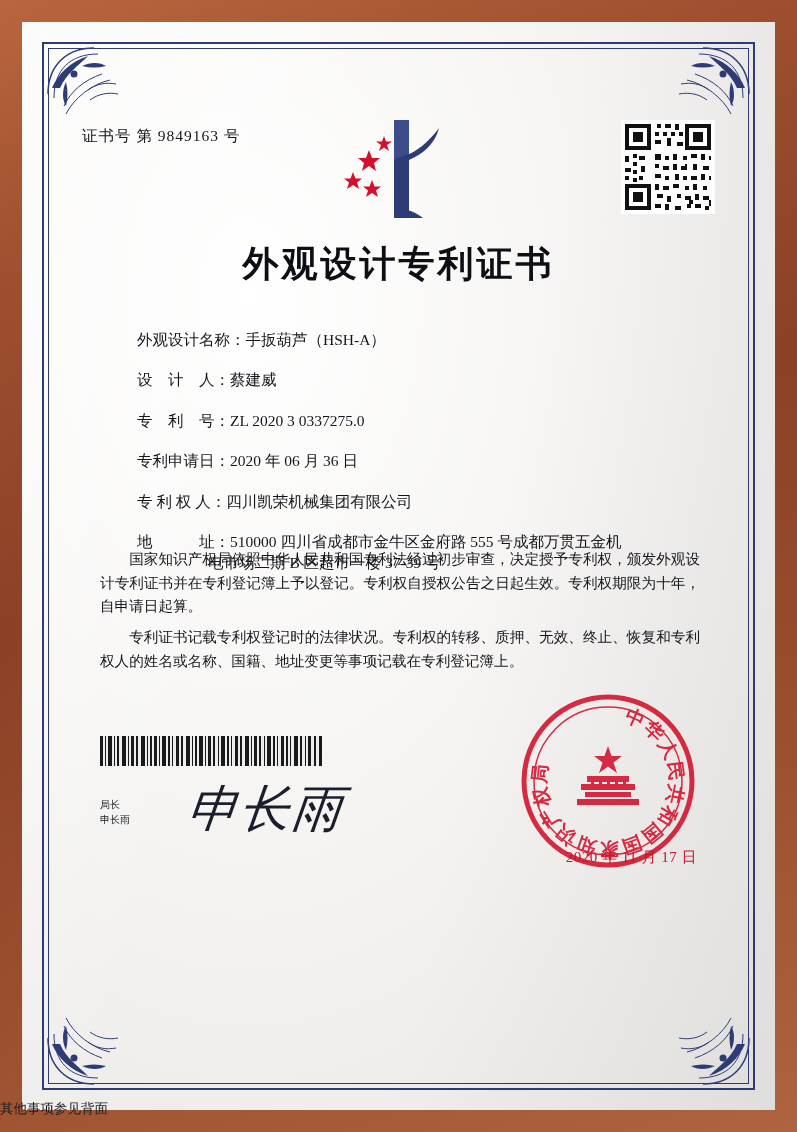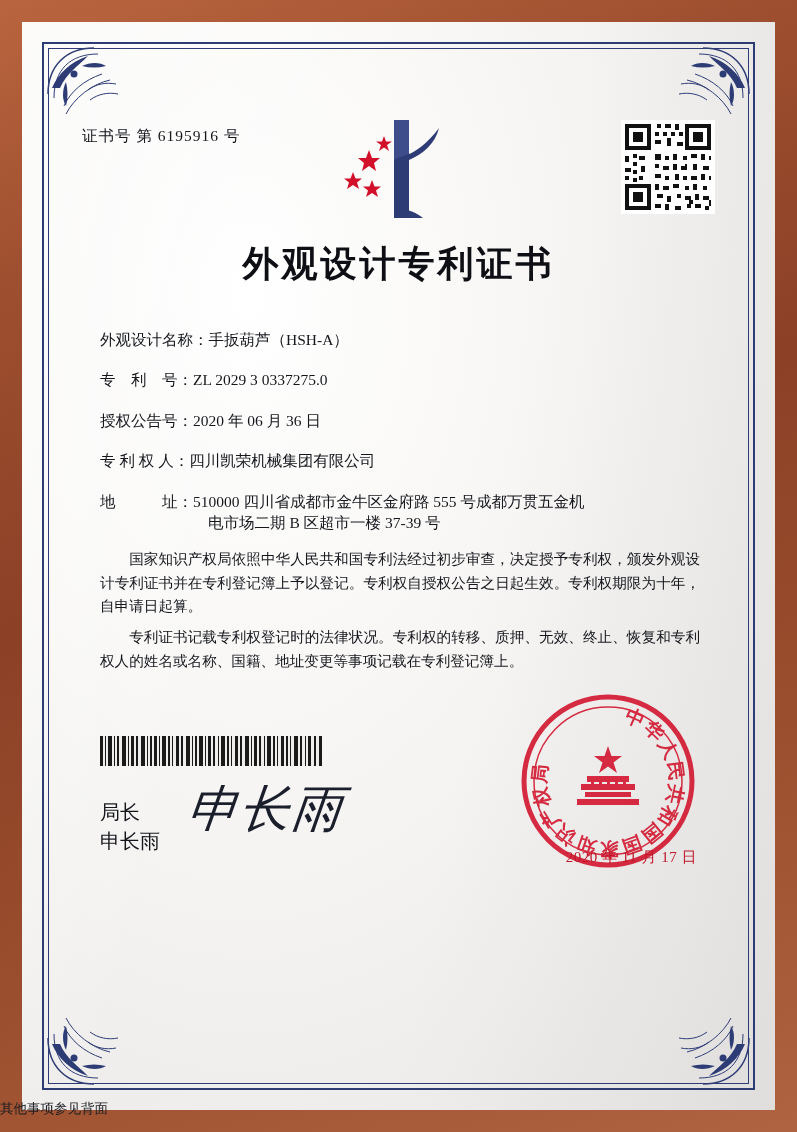--- a/index.html
+++ b/index.html
@@ -102,21 +102,21 @@
 
   
   .fields {
     position: absolute;
     left: 52px; top: 282px;
     width: 600px;
     font-size: 15.5px;
     color: #14161c;
   }
   .row { position: relative; margin-bottom: 19.5px; line-height: 1.35; }
-  .row .lbl { display: inline-block; white-space: pre; }
+  .row .lbl { display: inline-block; white-space: pre; margin-left: 37px; }
   .row .val { display: inline; }
   .row.two .right {
     position: absolute; left: 320px; top: 0; white-space: nowrap;
   }
   .row .cont {
     display: block;
     margin-left: 108px;
   }
 
   
@@ -138,21 +138,21 @@
     position: absolute;
     left: 52px; top: 688px;
     width: 222px; height: 30px;
   }
   .barcode svg { display:block; }
 
   
   .sig-label {
     position: absolute;
     left: 52px; top: 750px;
-    font-size: 20px;
+    font-size: 10px;
     line-height: 1.45;
     color: #14161c;
   }
   .sig-script {
     position: absolute;
     left: 140px; top: 728px;
     font-size: 50px;
     font-family: "Liberation Serif", serif;
     font-style: italic;
     color: #1b1f2b;
@@ -252,21 +252,21 @@
       <circle cx="30" cy="30" r="3.5" fill="#2e3c76" stroke="none"></circle>
       <path d="M38 22 C46 18 56 18 62 22 C54 24 46 24 38 22 Z" fill="#2e3c76" stroke="none"></path>
       <path d="M22 38 C18 46 18 56 22 62 C24 54 24 46 22 38 Z" fill="#2e3c76" stroke="none"></path>
       <path d="M44 46 C52 40 62 38 72 40" stroke-width="1"></path>
       <path d="M46 56 C54 50 64 48 74 50" stroke-width="1"></path>
     </svg>
   </div>
 
   <div class="content">
 
-    <div class="cert-no">证书号 第 6195916 号</div>
+    <div class="cert-no">证书号 第 9849163 号</div>
 
     <div class="logo">
       <svg viewBox="0 0 130 110">
 
         <path d="M63 6 L63 104 L78 104 L78 46 C92 40 104 30 108 14 C96 30 84 38 78 40 L78 6 Z" fill="#2e3c76"></path>
         <path d="M63 6 L78 6 L78 40 C72 42 66 44 63 46 Z" fill="#3d4d8c"></path>
         <path d="M63 104 L78 104 L92 104 C82 96 70 94 63 94 Z" fill="#2e3c76"></path>
 
         <g fill="#d2102a">
           <polygon points="38,36 41,44 49,44 43,49 45,57 38,52 31,57 33,49 27,44 35,44"></polygon>
@@ -316,24 +316,27 @@
       </svg>
     </div>
 
     <div class="title">外观设计专利证书</div>
 
     <div class="fields">
       <div class="row">
         <span class="lbl">外观设计名称：</span><span class="val">手扳葫芦（HSH-A）</span>
       </div>
       <div class="row">
-        <span class="lbl">专　利　号：</span><span class="val">ZL 2029 3 0337275.0</span>
-      </div>
-      <div class="row">
-        <span class="lbl">授权公告号：</span><span class="val">2020 年 06 月 36 日</span>
+        <span class="lbl">设　计　人：</span><span class="val">蔡建威</span>
+      </div>
+      <div class="row">
+        <span class="lbl">专　利　号：</span><span class="val">ZL 2020 3 0337275.0</span>
+      </div>
+      <div class="row">
+        <span class="lbl">专利申请日：</span><span class="val">2020 年 06 月 36 日</span>
       </div>
       <div class="row">
         <span class="lbl">专 利 权 人：</span><span class="val">四川凯荣机械集团有限公司</span>
       </div>
       <div class="row">
         <span class="lbl">地　　　址：</span><span class="val">510000  四川省成都市金牛区金府路 555 号成都万贯五金机</span>
         <span class="cont">电市场二期 B 区超市一楼 37-39 号</span>
       </div>
     </div>
 

